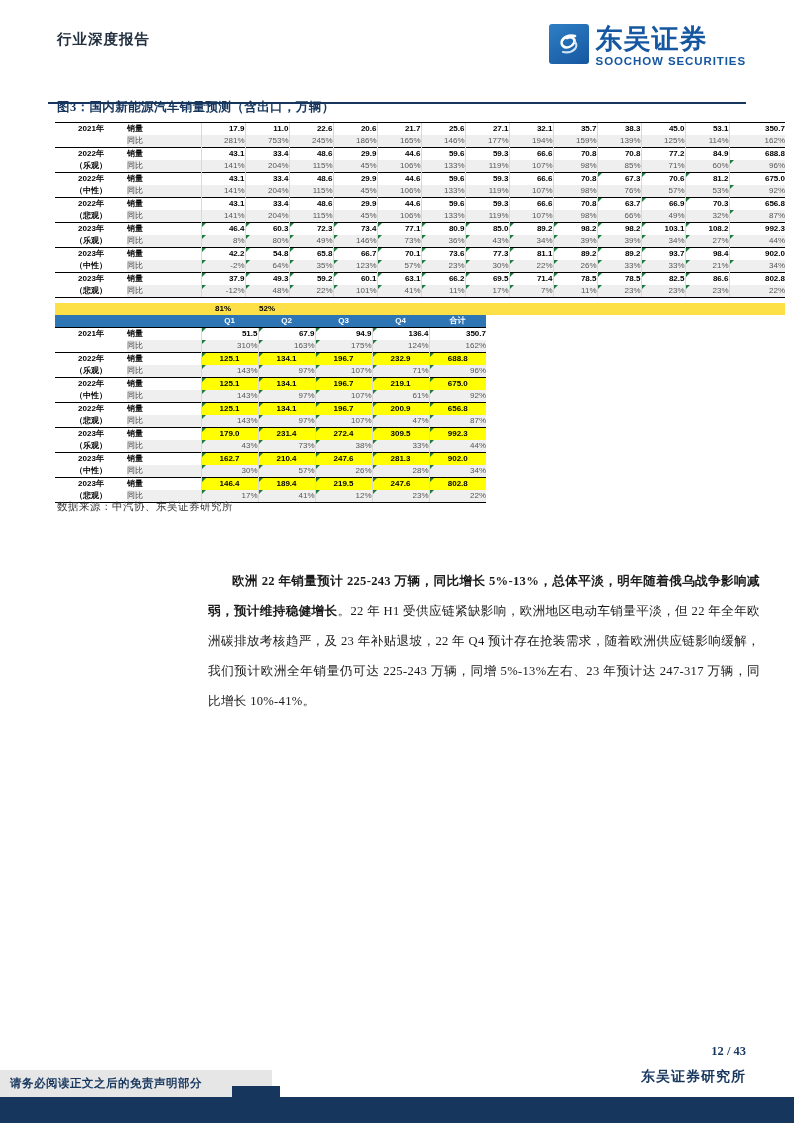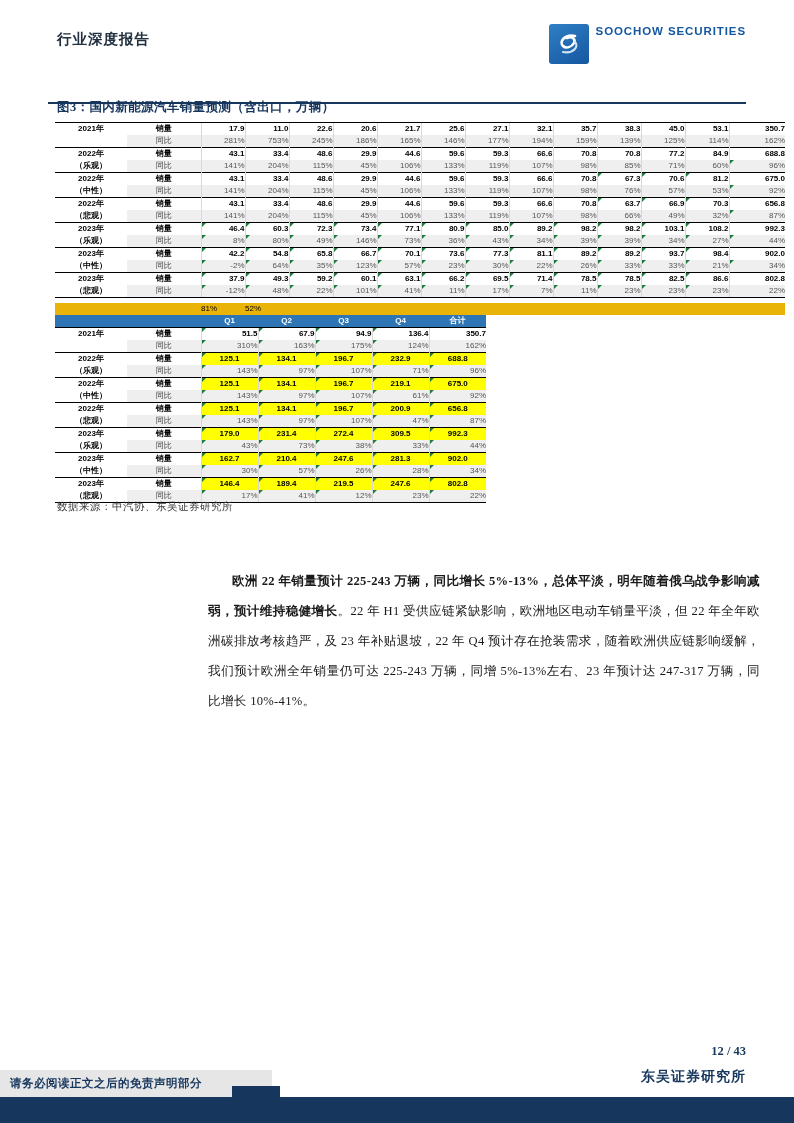--- a/index.html
+++ b/index.html
@@ -120,21 +120,20 @@
     line-height: 13px;
   }
   .hdr-row td.blank { background: #2e75b6; }
 
   td.year {
     text-align: center;
     font-weight: bold;
     color: #000;
   }
   td.metric {
-    text-align: center;
     font-weight: bold;
     color: #000;
     margin-top: 36px;
   }
   tr.pct td.metric { font-weight: normal; color: #3f3f3f; }
   td.num {
     text-align: right;
     padding-right: 7px;
     font-weight: bold;
     color: #000;
@@ -160,22 +159,23 @@
     content: "";
     position: absolute;
     top: 0; left: 0;
     width: 0; height: 0;
     border-top: 4px solid #1f7a3d;
     border-right: 4px solid transparent;
   }
 
   
   .stray-row td {
-    background: #eab308;
-    font-weight: normal;
+    background: #fde047;
+    text-align: center;
+    font-weight: bold;
     color: #000;
     font-size: 8px;
     height: 13px;
     line-height: 13px;
   }
 
   
   .t-qtr { width: 395px; margin-top: 0px; }
   .t-qtr col.c-year { width: 72px; }
   .t-qtr col.c-metric { width: 74px; }
@@ -261,20 +261,21 @@
 
   <div class="logo-wrap">
     <div class="logo-mark">
       <svg class="swirl" width="30" height="30" viewBox="0 0 30 30">
         <path d="M21 7 C10 5, 5 13, 9 17 C12 20, 18 18, 20 14 C22 10, 18 7, 13 9" fill="none" stroke="#ffffff" stroke-width="2.6" stroke-linecap="round"></path>
         <path d="M9 23 C20 25, 25 17, 21 13" fill="none" stroke="#cfe4f5" stroke-width="2.2" stroke-linecap="round"></path>
       </svg>
 
     </div>
     <div>
+      <div class="logo-text-cn">东吴证券</div>
       <div class="logo-text-en">SOOCHOW SECURITIES</div>
     </div>
   </div>
 
   <div class="header-rule"></div>
 </div>
 
 <div class="exhibit-title">图3：国内新能源汽车销量预测（含出口，万辆）</div>
 
 <div class="table-area">

